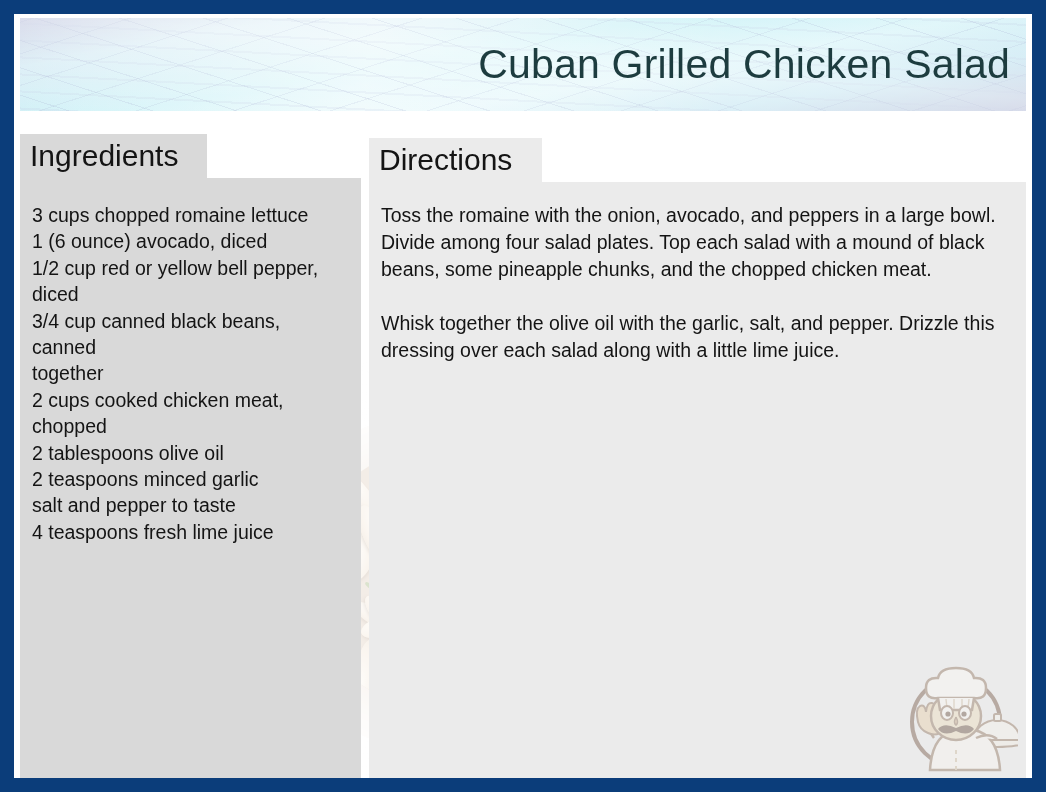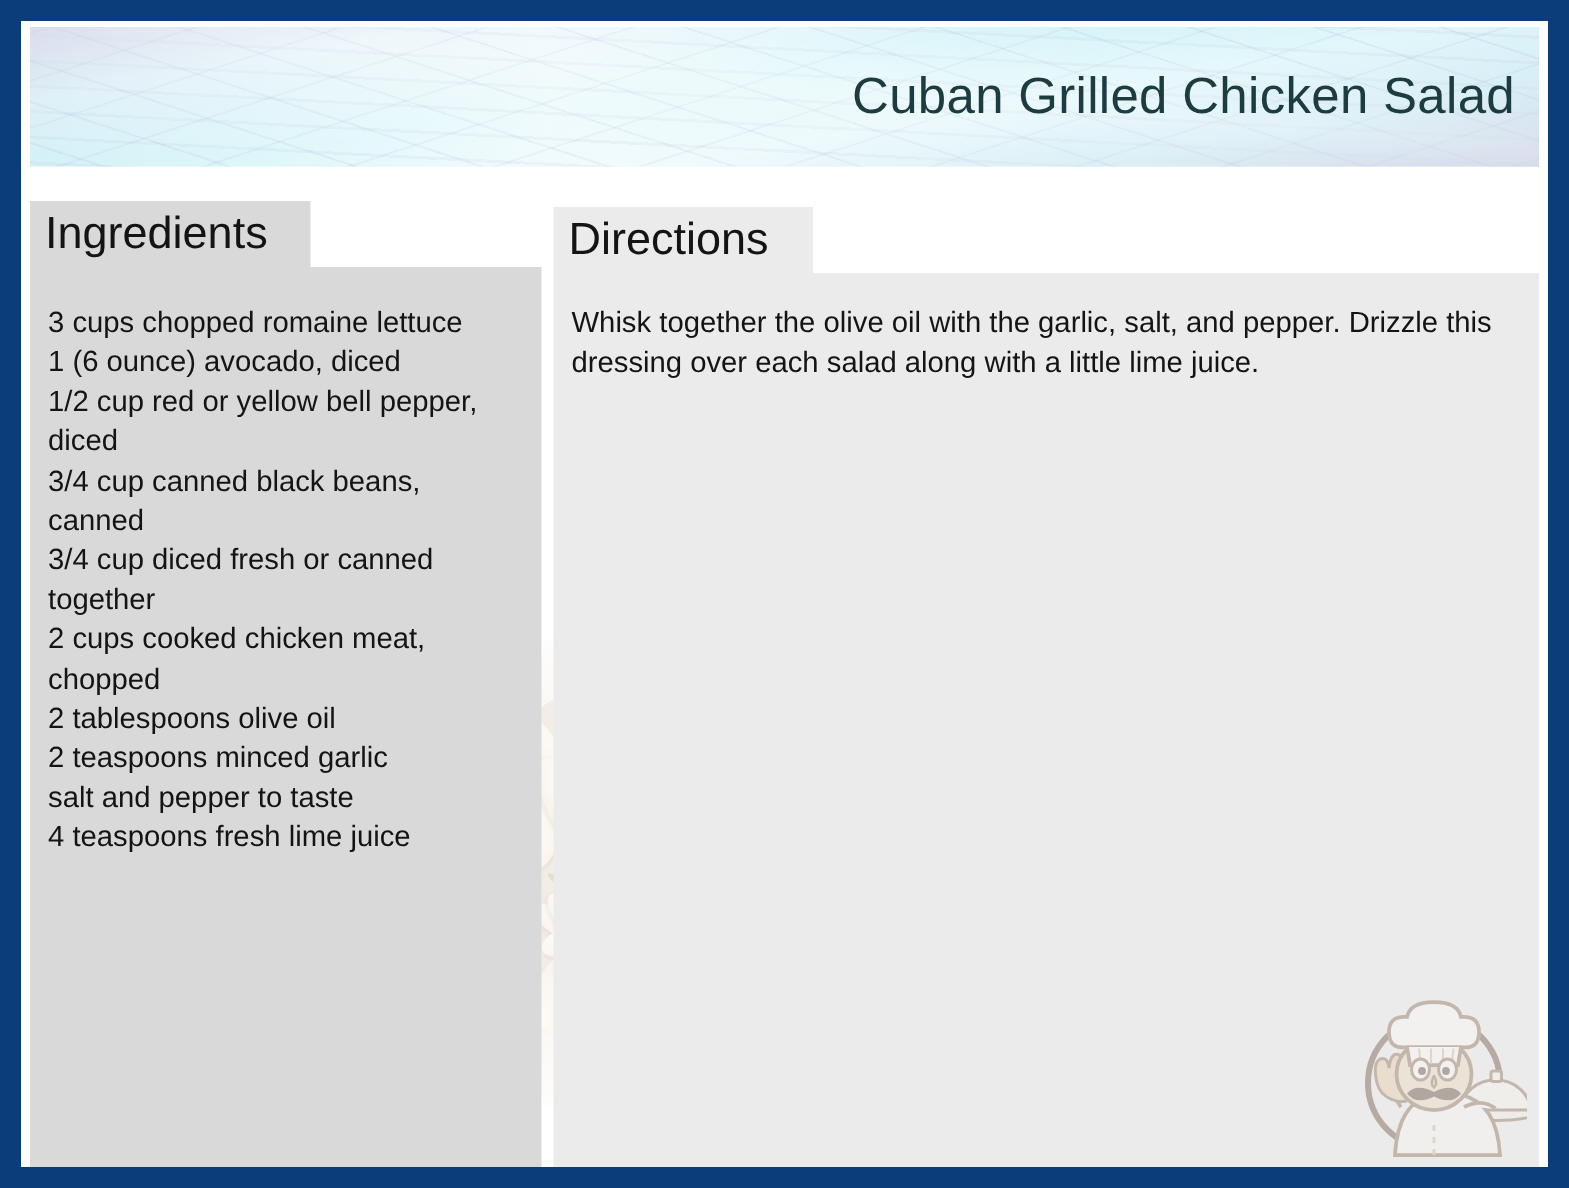--- a/index.html
+++ b/index.html
@@ -50,21 +50,21 @@
   #banner .sheen {
     position: absolute; inset: 0;
     background: linear-gradient(185deg, rgba(255,255,255,.0) 0%, rgba(255,255,255,.38) 45%, rgba(255,255,255,.05) 100%);
     pointer-events: none;
   }
   #recipe-title {
     position: absolute;
     right: 16px;
     top: 50%;
     transform: translateY(-50%);
-    font-size: 34px;
+    font-size: 41px;
     line-height: 1.05;
     color: #1d3c3f;
     white-space: nowrap;
     letter-spacing: .2px;
   }
 
   
   #food-photo {
     position: absolute;
     left: 216px;
@@ -158,21 +158,21 @@
     top: 168px;
     width: 657px;
     height: 608px;
     background: #ebebeb;
   }
   #directions-panel .body {
     padding: 20px 14px 0 12px;
     font-size: 19.5px;
     line-height: 27px;
   }
-  #directions-panel .para + .para { margin-top: 27px; margin-left: 24px; }
+  #directions-panel .para + .para { margin-top: 27px; }
 
   
   #chef-logo {
     position: absolute;
     right: 14px;
     bottom: 4px;
     width: 124px;
     height: 128px;
     opacity: .40;
     pointer-events: none;
@@ -399,34 +399,34 @@
 
     <div id="ingredients-tab" class="tab">Ingredients</div>
     <div id="ingredients-panel" class="panel">
       <div class="body" id="ingredients-body">
           <div class="line">3 cups chopped romaine lettuce</div>
           <div class="line">1 (6 ounce) avocado, diced</div>
           <div class="line">1/2 cup red or yellow bell pepper,</div>
           <div class="line">diced</div>
           <div class="line">3/4 cup canned black beans,</div>
           <div class="line">canned</div>
-          <div class="line">3/4 cup diced fresh or canned</div>
           <div class="line">together</div>
           <div class="line">2 cups cooked chicken meat,</div>
           <div class="line">chopped</div>
           <div class="line">2 tablespoons olive oil</div>
           <div class="line">2 teaspoons minced garlic</div>
           <div class="line">salt and pepper to taste</div>
           <div class="line">4 teaspoons fresh lime juice</div>
         </div>
     </div>
 
     <div id="directions-tab" class="tab">Directions</div>
     <div id="directions-panel" class="panel">
       <div class="body" id="directions-body">
+          <div class="para">Toss the romaine with the onion, avocado, and peppers in a large bowl.  Divide among four salad plates.  Top each salad with a mound of black beans, some pineapple chunks, and the chopped chicken meat.</div>
           <div class="para">Whisk together the olive oil with the garlic, salt, and pepper.  Drizzle this dressing over each salad along with a little lime juice.</div>
         </div>
     </div>
 
     <div id="chef-logo">
       <svg viewBox="0 0 124 128" xmlns="http://www.w3.org/2000/svg">
         <g fill="none" stroke="#6b4a38" stroke-width="4">
           <circle cx="62" cy="76" r="44"></circle>
         </g>
 

